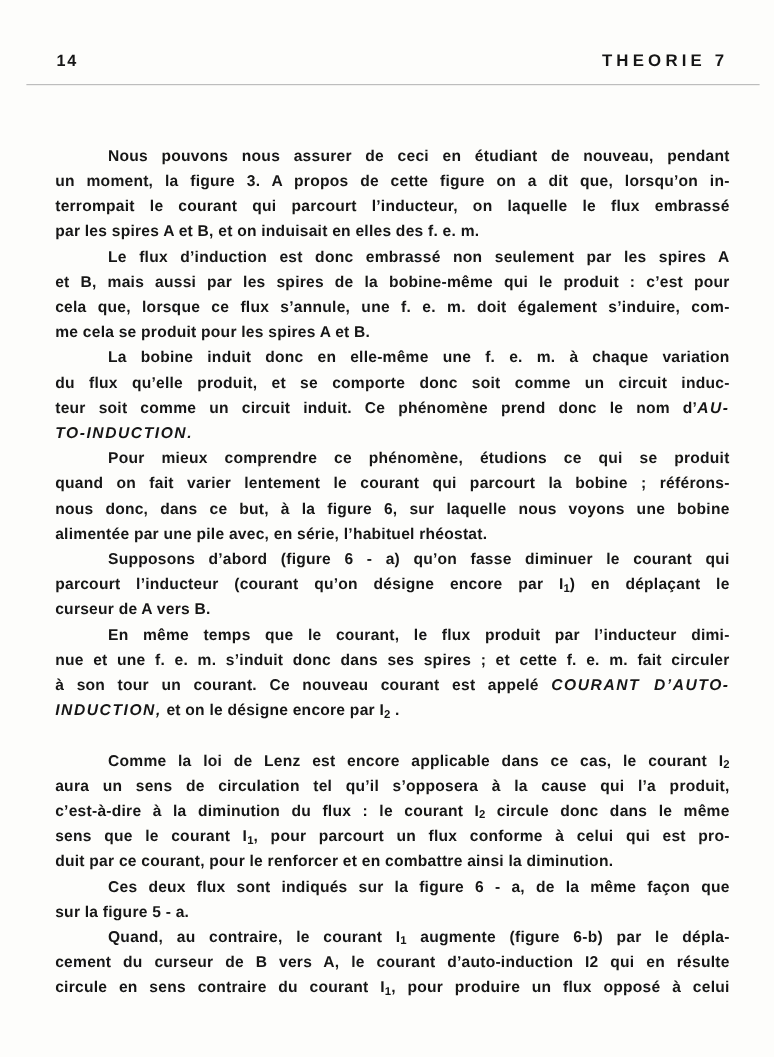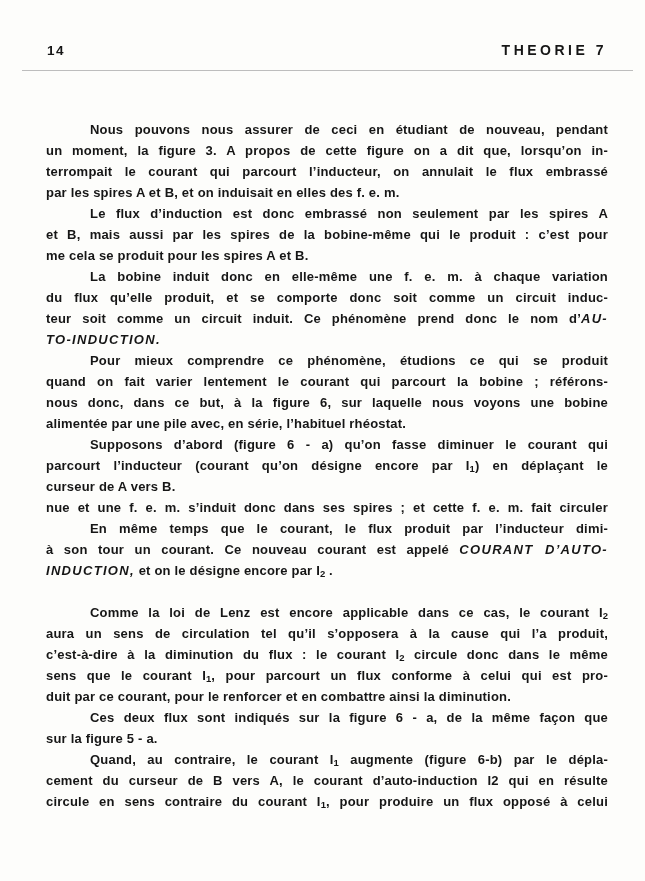--- a/index.html
+++ b/index.html
@@ -63,48 +63,49 @@
 <div class="page">
   <div class="header">
     <span class="pagenum">14</span>
     <span class="headtitle">THEORIE 7</span>
   </div>
   <hr class="rule">
   <div class="body" id="page-body">
       <div class="para">
         <div class="line first"><span class="seg">Nous pouvons nous assurer de ceci en étudiant de nouveau, pendant</span></div>
         <div class="line"><span class="seg">un moment, la </span><span class="seg i">figure 3.</span><span class="seg"> A propos de cette figure on a dit que, lorsqu’on in-</span></div>
-        <div class="line"><span class="seg">terrompait le courant qui parcourt l’inducteur, on annulait le flux embrassé</span></div>
+        <div class="line"><span class="seg">terrompait le courant qui parcourt l’inducteur, on laquelle le flux embrassé</span></div>
         <div class="line endline"><span class="seg">par les spires A et B, et on induisait en elles des f. e. m.</span></div>
       </div>
       <div class="para">
         <div class="line first"><span class="seg">Le flux d’induction est donc embrassé non seulement par les spires A</span></div>
         <div class="line"><span class="seg">et B, mais aussi par les spires de la bobine-même qui le produit : c’est pour</span></div>
+        <div class="line"><span class="seg">cela que, lorsque ce flux s’annule, une f. e. m. doit également s’induire, com-</span></div>
         <div class="line endline"><span class="seg">me cela se produit pour les spires A et B.</span></div>
       </div>
       <div class="para">
         <div class="line first"><span class="seg i">La bobine induit donc en elle-même une f. e. m. à chaque variation</span></div>
         <div class="line"><span class="seg i">du flux qu’elle produit,</span><span class="seg"> et se comporte donc soit comme un circuit induc-</span></div>
         <div class="line"><span class="seg">teur soit comme un circuit induit. Ce phénomène prend donc le nom d’</span><span class="seg bi">AU-</span></div>
         <div class="line endline"><span class="seg bi">TO-INDUCTION.</span></div>
       </div>
       <div class="para">
         <div class="line first"><span class="seg">Pour mieux comprendre ce phénomène, étudions ce qui se produit</span></div>
         <div class="line"><span class="seg">quand on fait varier lentement le courant qui parcourt la bobine ; référons-</span></div>
         <div class="line"><span class="seg">nous donc, dans ce but, à la </span><span class="seg i">figure 6,</span><span class="seg"> sur laquelle nous voyons une bobine</span></div>
         <div class="line endline"><span class="seg">alimentée par une pile avec, en série, l’habituel rhéostat.</span></div>
       </div>
       <div class="para">
         <div class="line first"><span class="seg">Supposons d’abord </span><span class="seg i">(figure 6 - a)</span><span class="seg"> qu’on fasse diminuer le courant qui</span></div>
         <div class="line"><span class="seg">parcourt l’inducteur (courant qu’on désigne encore par I</span><span class="seg sub">1</span><span class="seg">) en déplaçant le</span></div>
         <div class="line endline"><span class="seg">curseur de A vers B.</span></div>
       </div>
       <div class="para">
+        <div class="line first"><span class="seg">En même temps que le courant, le flux produit par l’inducteur dimi-</span></div>
         <div class="line"><span class="seg">nue et une f. e. m. s’induit donc dans ses spires ; et cette f. e. m. fait circuler</span></div>
-        <div class="line first"><span class="seg">En même temps que le courant, le flux produit par l’inducteur dimi-</span></div>
         <div class="line"><span class="seg">à son tour un courant. Ce nouveau courant est appelé </span><span class="seg bi">COURANT D’AUTO-</span></div>
         <div class="line endline"><span class="seg bi">INDUCTION,</span><span class="seg"> et on le désigne encore par I</span><span class="seg sub">2</span><span class="seg"> .</span></div>
       </div>
       <div class="para gap">
         <div class="line first"><span class="seg">Comme la loi de </span><span class="seg i">Lenz</span><span class="seg"> est encore applicable dans ce cas, le courant I</span><span class="seg sub">2</span></div>
         <div class="line"><span class="seg">aura un sens de circulation tel qu’il s’opposera à la cause qui l’a produit,</span></div>
         <div class="line"><span class="seg">c’est-à-dire à la diminution du flux : le courant I</span><span class="seg sub">2</span><span class="seg"> circule donc dans le même</span></div>
         <div class="line"><span class="seg">sens que le courant I</span><span class="seg sub">1</span><span class="seg">, pour parcourt un flux conforme à celui qui est pro-</span></div>
         <div class="line endline"><span class="seg">duit par ce courant, pour le renforcer et en combattre ainsi la diminution.</span></div>
       </div>

